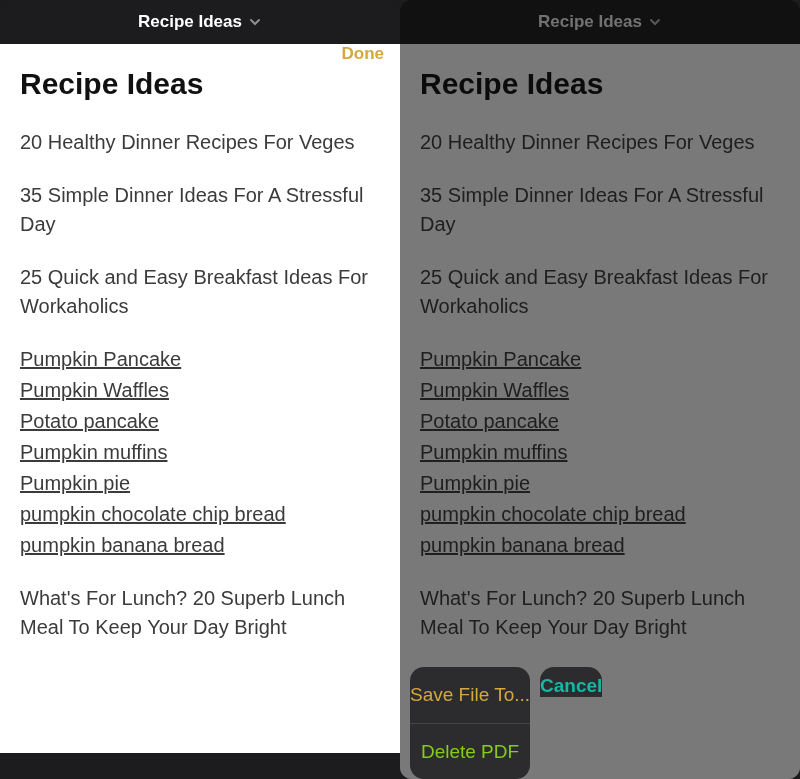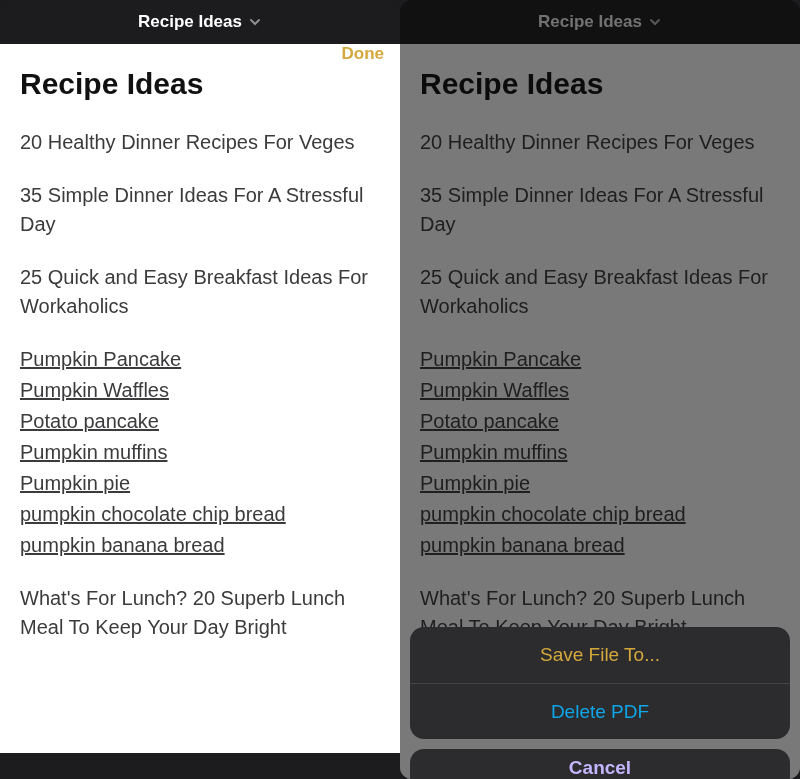--- a/index.html
+++ b/index.html
@@ -87,47 +87,47 @@
     inset: 0;
     background: rgba(0,0,0,0.38);
     pointer-events: none;
   }
   .sheet {
     position: absolute;
     left: 10px;
     right: 10px;
     bottom: 0;
     display: flex;
-    flex-direction: column;
+    flex-direction: row;
     gap: 10px;
   }
   .sheet-group {
     background: #2c2c2e;
     border-radius: 14px;
     overflow: hidden;
   }
   .sheet-item {
     height: 56px;
     display: flex;
     align-items: center;
     justify-content: center;
     font-size: 19px;
     border-top: 0.5px solid #444;
   }
   .sheet-item:first-child { border-top: none; }
   .sheet-item.primary { color: #d4a83c; }
-  .sheet-item.destructive { color: #0ea5e9; }
+  .sheet-item.destructive { color: #84cc16; }
   .sheet-cancel {
     background: #2c2c2e;
     border-radius: 14px 14px 0 0;
     height: 30px;
     display:flex;
     align-items:flex-end;
     justify-content:center;
-    color:#c4b5fd;
+    color:#14b8a6;
     font-size:19px;
     font-weight:600;
     padding-bottom:0;
   }
   
   .pane.dimmed .top-title-wrap { color: #b8b8b8; }
   .pane.dimmed .done { color: #8f7730; }
   .pane.dimmed .content { filter: brightness(.78) contrast(.95); }
 </style>
 </head>

